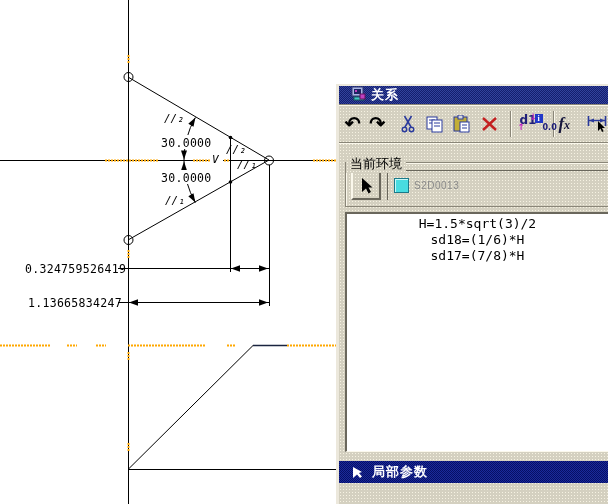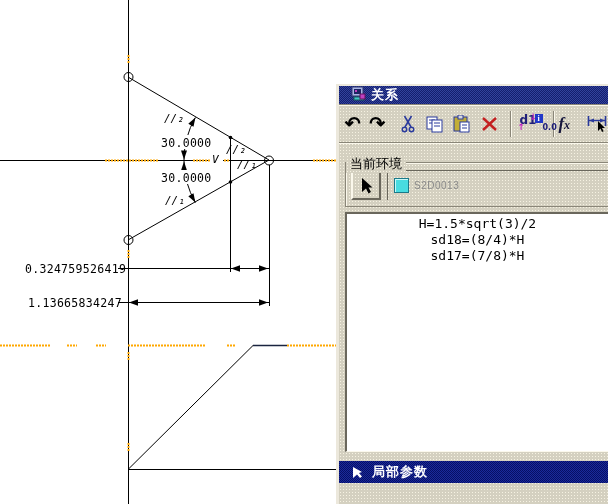--- a/index.html
+++ b/index.html
@@ -228,21 +228,21 @@
         </div>
         <div class="env-field">
           <div class="cube"></div>
           <span class="env-txt">S2D0013</span>
         </div>
       </div>
     </div>
 
     <div class="editor">
       <div>H=1.5*sqrt(3)/2</div>
-      <div>sd18=(8/4)*H</div>
+      <div>sd18=(1/6)*H</div>
       <div>sd17=(7/8)*H</div>
     </div>
 
     <div class="footer">
       <svg width="11" height="13">
         <path d="M1,1 L1,12 L5,8.5 L8,12 L10,10.5 L7,7 L10,6 Z" fill="#fff"></path>
       </svg>
       <span>局部参数</span>
     </div>
 

